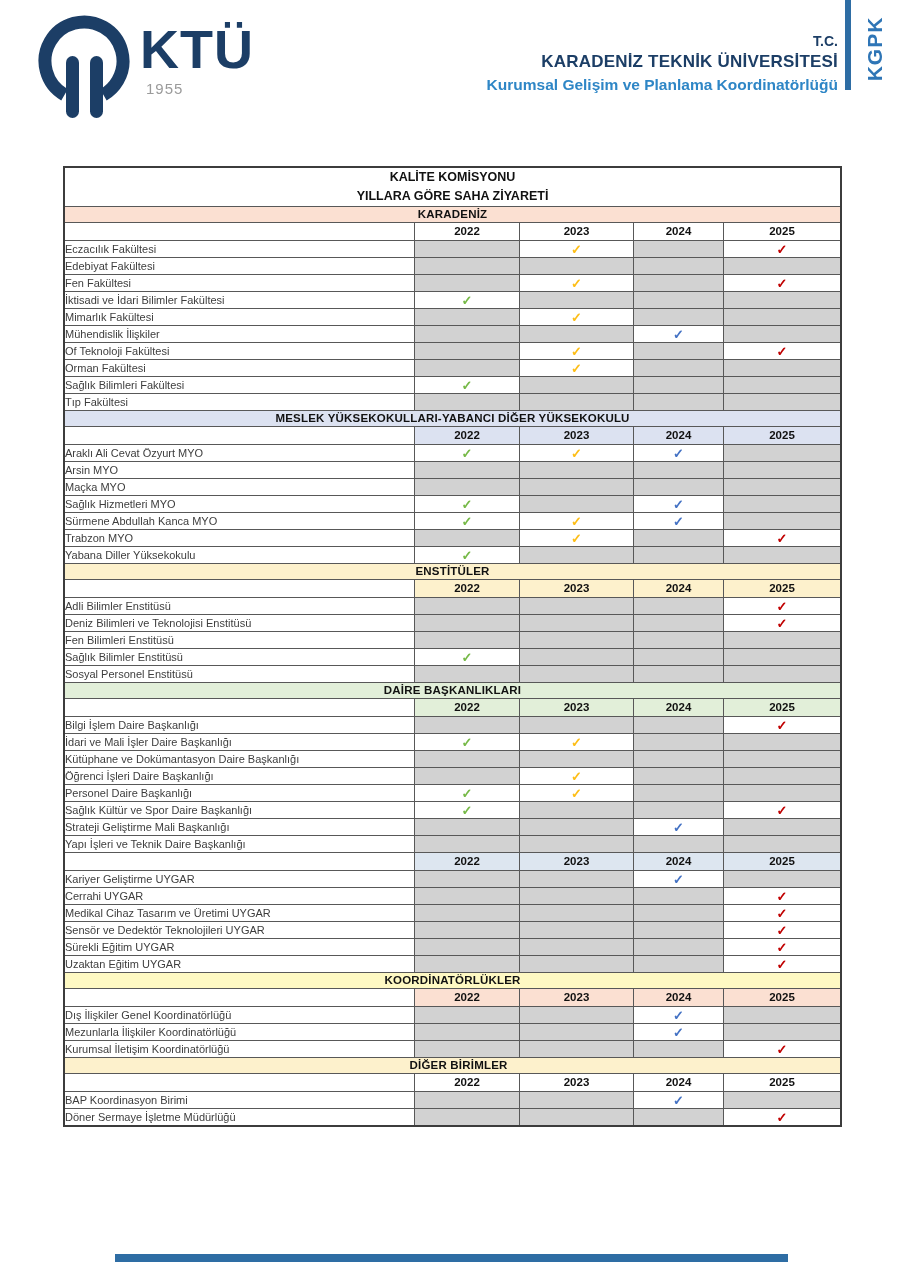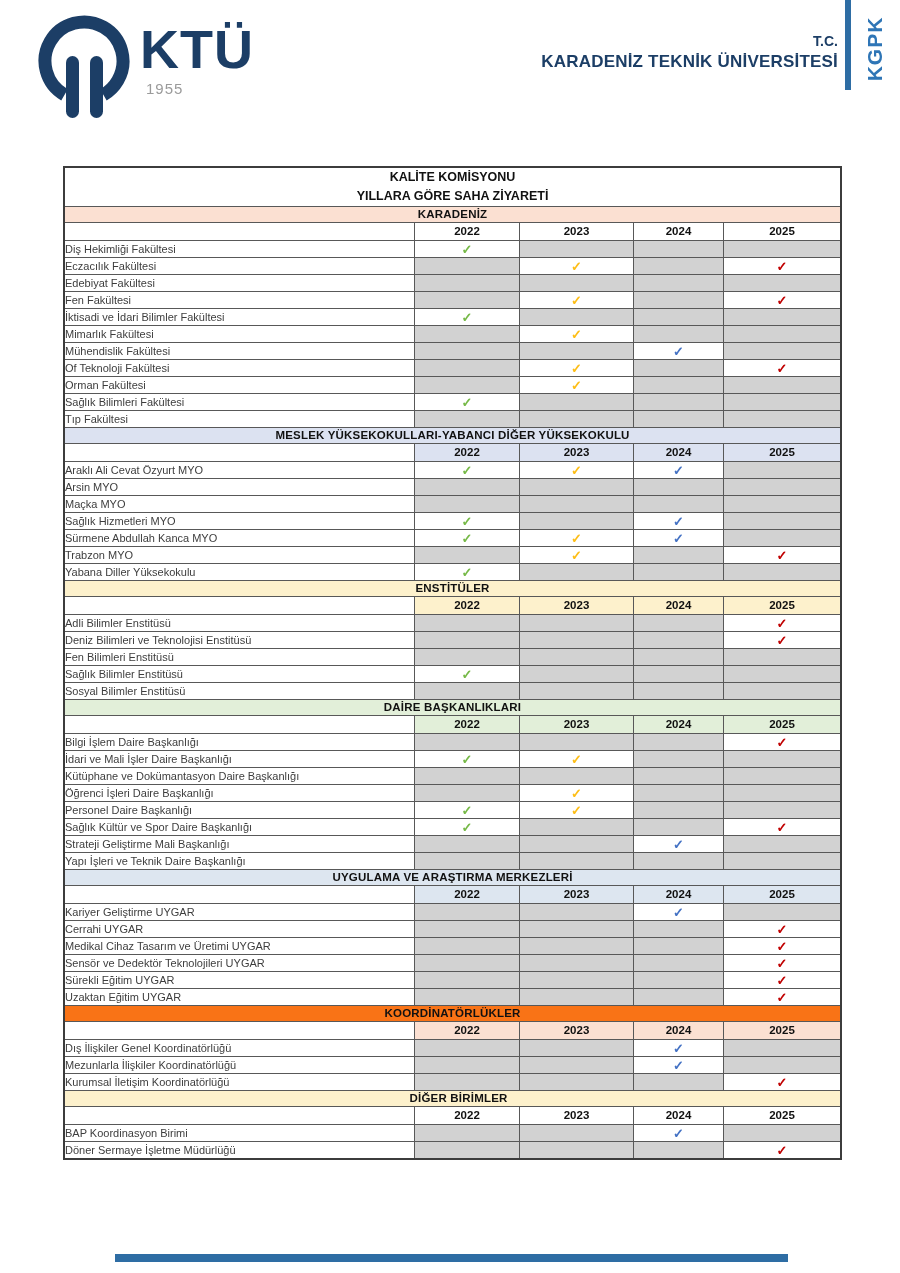--- a/index.html
+++ b/index.html
@@ -56,20 +56,21 @@
       <rect x="48" y="42" width="13" height="62" rx="6.5" fill="#1c3e66"></rect>
       <rect x="72" y="42" width="13" height="62" rx="6.5" fill="#1c3e66"></rect>
     </svg>
     <div class="logo-acronym" style="color: rgb(28, 62, 102);">KTÜ</div>
     <div class="logo-year">1955</div>
   </div>
 
   <div class="org-block">
     <div class="org-tc" style="color: rgb(28, 62, 102);">T.C.</div>
     <div class="org-uni" style="color: rgb(28, 62, 102);">KARADENİZ TEKNİK ÜNİVERSİTESİ</div>
+    <div class="org-unit" style="color: rgb(46, 134, 198);">Kurumsal Gelişim ve Planlama Koordinatörlüğü</div>
   </div>
 
   <div class="side-rule" style="background: rgb(46, 109, 164);"></div>
   <div class="side-label" style="color: rgb(46, 117, 182);">KGPK</div>
 
   <div class="tbl-wrap">
     <table class="visits">
       <colgroup>
         <col style="width:350px">
           <col style="width:105px">
@@ -89,27 +90,20 @@
             <td colspan="5" class="band" style="background: rgb(251, 224, 210);">KARADENİZ</td>
           </tr>
           <tr>
             <td class="yr-blank"></td>
             <td class="yr" style="background: rgb(255, 255, 255);">2022</td>
             <td class="yr" style="background: rgb(255, 255, 255);">2023</td>
             <td class="yr" style="background: rgb(255, 255, 255);">2024</td>
             <td class="yr" style="background: rgb(255, 255, 255);">2025</td>
           </tr>
           <tr>
-            <td class="label">Diş Hekimliği Fakültesi</td>
-            <td class="mark" style="color: rgb(118, 185, 71);"><span>✓</span></td>
-            <td class="empty" style="background: rgb(210, 210, 210);"></td>
-            <td class="empty" style="background: rgb(210, 210, 210);"></td>
-            <td class="empty" style="background: rgb(210, 210, 210);"></td>
-          </tr>
-          <tr>
             <td class="label">Eczacılık Fakültesi</td>
             <td class="empty" style="background: rgb(210, 210, 210);"></td>
             <td class="mark" style="color: rgb(253, 190, 23);"><span>✓</span></td>
             <td class="empty" style="background: rgb(210, 210, 210);"></td>
             <td class="mark" style="color: rgb(192, 0, 0);"><span>✓</span></td>
           </tr>
           <tr>
             <td class="label">Edebiyat Fakültesi</td>
             <td class="empty" style="background: rgb(210, 210, 210);"></td>
             <td class="empty" style="background: rgb(210, 210, 210);"></td>
@@ -131,21 +125,21 @@
             <td class="empty" style="background: rgb(210, 210, 210);"></td>
           </tr>
           <tr>
             <td class="label">Mimarlık Fakültesi</td>
             <td class="empty" style="background: rgb(210, 210, 210);"></td>
             <td class="mark" style="color: rgb(253, 190, 23);"><span>✓</span></td>
             <td class="empty" style="background: rgb(210, 210, 210);"></td>
             <td class="empty" style="background: rgb(210, 210, 210);"></td>
           </tr>
           <tr>
-            <td class="label">Mühendislik Fakültesi</td>
+            <td class="label">Mühendislik İlişkiler</td>
             <td class="empty" style="background: rgb(210, 210, 210);"></td>
             <td class="empty" style="background: rgb(210, 210, 210);"></td>
             <td class="mark" style="color: rgb(68, 114, 196);"><span>✓</span></td>
             <td class="empty" style="background: rgb(210, 210, 210);"></td>
           </tr>
           <tr>
             <td class="label">Of Teknoloji Fakültesi</td>
             <td class="empty" style="background: rgb(210, 210, 210);"></td>
             <td class="mark" style="color: rgb(253, 190, 23);"><span>✓</span></td>
             <td class="empty" style="background: rgb(210, 210, 210);"></td>
@@ -263,21 +257,21 @@
             <td class="empty" style="background: rgb(210, 210, 210);"></td>
           </tr>
           <tr>
             <td class="label">Sağlık Bilimler Enstitüsü</td>
             <td class="mark" style="color: rgb(118, 185, 71);"><span>✓</span></td>
             <td class="empty" style="background: rgb(210, 210, 210);"></td>
             <td class="empty" style="background: rgb(210, 210, 210);"></td>
             <td class="empty" style="background: rgb(210, 210, 210);"></td>
           </tr>
           <tr>
-            <td class="label">Sosyal Bilimler Enstitüsü</td>
+            <td class="label">Sosyal Personel Enstitüsü</td>
             <td class="empty" style="background: rgb(210, 210, 210);"></td>
             <td class="empty" style="background: rgb(210, 210, 210);"></td>
             <td class="empty" style="background: rgb(210, 210, 210);"></td>
             <td class="empty" style="background: rgb(210, 210, 210);"></td>
           </tr>
           <tr>
             <td colspan="5" class="band" style="background: rgb(226, 239, 217);">DAİRE BAŞKANLIKLARI</td>
           </tr>
           <tr>
             <td class="yr-blank"></td>
@@ -336,23 +330,20 @@
             <td class="empty" style="background: rgb(210, 210, 210);"></td>
           </tr>
           <tr>
             <td class="label">Yapı İşleri ve Teknik Daire Başkanlığı</td>
             <td class="empty" style="background: rgb(210, 210, 210);"></td>
             <td class="empty" style="background: rgb(210, 210, 210);"></td>
             <td class="empty" style="background: rgb(210, 210, 210);"></td>
             <td class="empty" style="background: rgb(210, 210, 210);"></td>
           </tr>
           <tr>
-            <td colspan="5" class="band" style="background: rgb(221, 230, 240);">UYGULAMA VE ARAŞTIRMA MERKEZLERİ</td>
-          </tr>
-          <tr>
             <td class="yr-blank"></td>
             <td class="yr" style="background: rgb(221, 230, 240);">2022</td>
             <td class="yr" style="background: rgb(221, 230, 240);">2023</td>
             <td class="yr" style="background: rgb(221, 230, 240);">2024</td>
             <td class="yr" style="background: rgb(221, 230, 240);">2025</td>
           </tr>
           <tr>
             <td class="label">Kariyer Geliştirme UYGAR</td>
             <td class="empty" style="background: rgb(210, 210, 210);"></td>
             <td class="empty" style="background: rgb(210, 210, 210);"></td>
@@ -388,21 +379,21 @@
             <td class="mark" style="color: rgb(192, 0, 0);"><span>✓</span></td>
           </tr>
           <tr>
             <td class="label">Uzaktan Eğitim UYGAR</td>
             <td class="empty" style="background: rgb(210, 210, 210);"></td>
             <td class="empty" style="background: rgb(210, 210, 210);"></td>
             <td class="empty" style="background: rgb(210, 210, 210);"></td>
             <td class="mark" style="color: rgb(192, 0, 0);"><span>✓</span></td>
           </tr>
           <tr>
-            <td colspan="5" class="band" style="background: #f97316;">KOORDİNATÖRLÜKLER</td>
+            <td colspan="5" class="band" style="background: #fef9c3;">KOORDİNATÖRLÜKLER</td>
           </tr>
           <tr>
             <td class="yr-blank"></td>
             <td class="yr" style="background: rgb(251, 224, 210);">2022</td>
             <td class="yr" style="background: rgb(251, 224, 210);">2023</td>
             <td class="yr" style="background: rgb(251, 224, 210);">2024</td>
             <td class="yr" style="background: rgb(251, 224, 210);">2025</td>
           </tr>
           <tr>
             <td class="label">Dış İlişkiler Genel Koordinatörlüğü</td>

